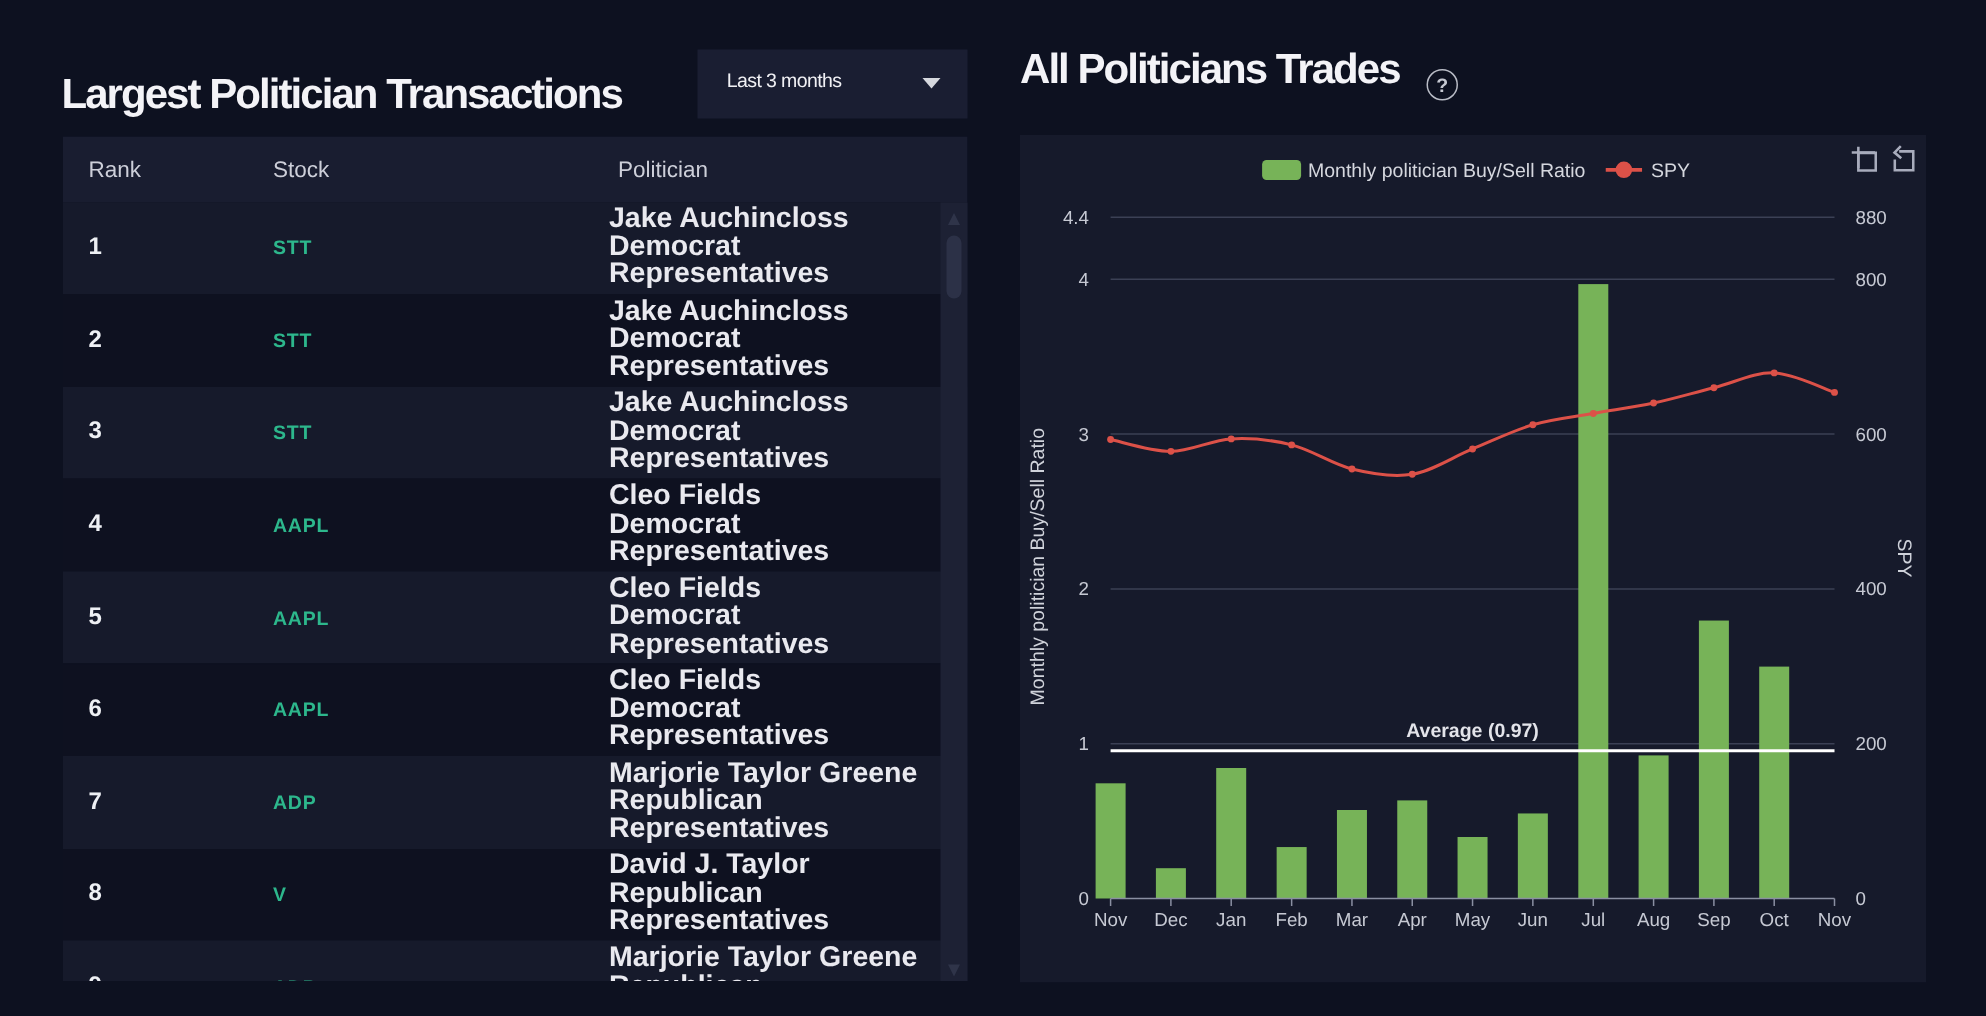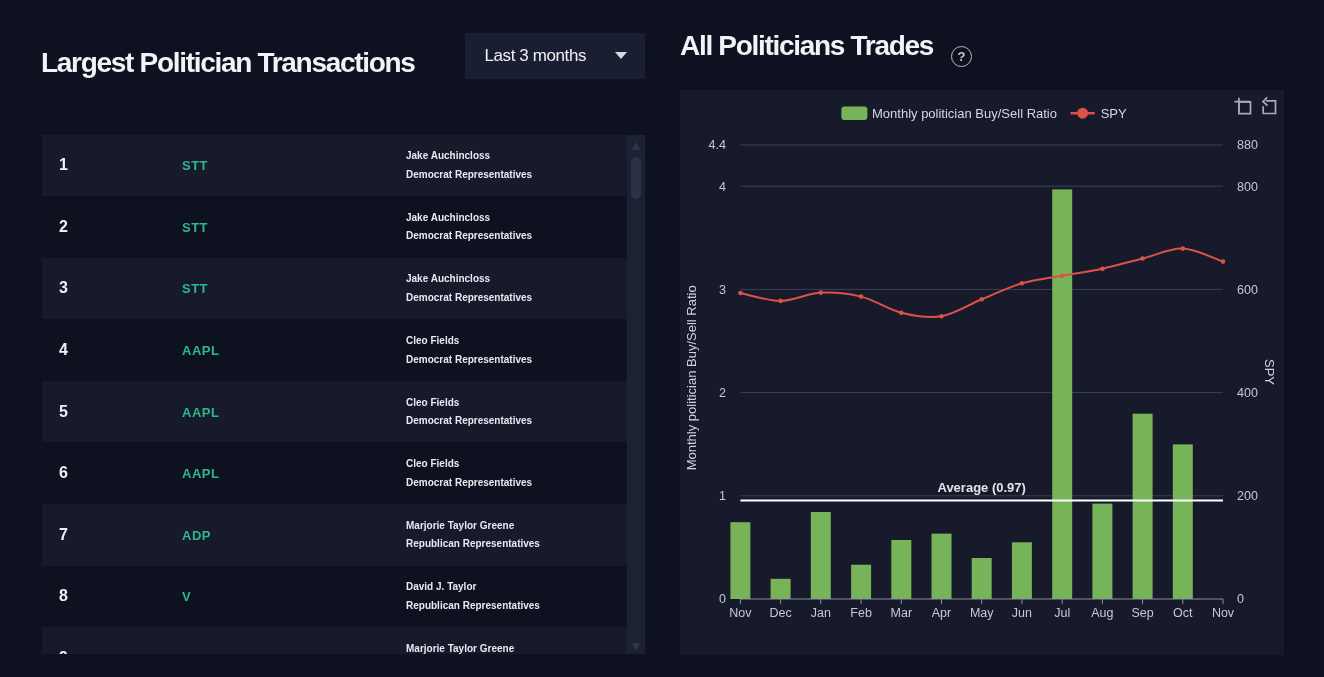--- a/index.html
+++ b/index.html
@@ -8,43 +8,48 @@
 .ttl { font-size:28px; font-weight:bold; color:#f3f3f7; letter-spacing:-1.3px; }
 
 #tbl { left:42px; top:91px; width:602.5px; height:562.5px; overflow:hidden; }
 .thead { position:absolute; left:0; top:0; width:602.5px; height:43.5px; background:#191d30; color:#cdcfd9; font-size:15px; }
 .thead span { position:absolute; top:14px; }
 .row { position:absolute; left:0; width:602.5px; height:61.6px; }
 .odd { background:#161a2b; }
 .even { background:#0e1120; }
 .rank { position:absolute; left:17px; top:50%; transform:translateY(-50%); font-size:16px; font-weight:bold; color:#eef0f4; }
 .tick { position:absolute; left:140px; top:50%; transform:translateY(-50%); font-size:13px; font-weight:bold; color:#2db78c; letter-spacing:0.5px; }
-.pol { position:absolute; left:364px; top:50%; transform:translateY(-50%); font-size:10px; font-weight:bold; color:#e9e9ef; line-height:18.5px; }
+.pol { position:absolute; left:364px; top:50%; transform:translateY(-50%); font-size:19px; font-weight:bold; color:#e9e9ef; line-height:18.5px; }
 
 #sbtrack { left:626.5px; top:134.5px; width:18px; height:519px; background:#1d2134; }
 #sbthumb { left:630.5px; top:156.5px; width:10px; height:42.5px; background:#2c3147; border-radius:5px; }
 .arr { width:0; height:0; position:absolute; left:631.5px; }
 
 #dd { left:464.5px; top:33px; width:180px; height:46px; background:#1a1e32; }
-#dd span { position:absolute; left:20px; top:13px; font-size:17px; letter-spacing:-0.4px; color:#f0f0f4; }
+#dd span { position:absolute; left:20px; top:13px; font-size:13px; letter-spacing:-0.4px; color:#f0f0f4; }
 #caret { position:absolute; left:150px; top:18.5px; width:0; height:0; border-left:6.5px solid transparent; border-right:6.5px solid transparent; border-top:7.5px solid #d6d8de; }
 
 #help { left:951px; top:45.5px; width:21px; height:21px; border:1.4px solid #b9bcc6; border-radius:50%; color:#c6c9d2; font-size:13px; text-align:center; line-height:19px; font-weight:bold; }
 </style>
 </head>
 <body>
 <div class="abs ttl" style="left:41px; top:47px;">Largest Politician Transactions</div>
 <div class="abs ttl" style="left:680px; top:30px;">All Politicians Trades</div>
 <div class="abs" id="help">?</div>
 <div class="abs" id="dd">
     <span>Last 3 months</span>
     <div id="caret"></div>
   </div>
 
 <div class="abs" id="tbl">
+  <div class="thead">
+      <span style="left:17px;">Rank</span>
+      <span style="left:140px;">Stock</span>
+      <span style="left:370px;">Politician</span>
+    </div>
   <div class="row odd" style="top:43.5px;">
       <span class="rank">1</span>
       <span class="tick">STT</span>
       <div class="pol">Jake Auchincloss<br>Democrat Representatives</div>
     </div>
   <div class="row even" style="top:105.1px;">
       <span class="rank">2</span>
       <span class="tick">STT</span>
       <div class="pol">Jake Auchincloss<br>Democrat Representatives</div>
     </div>

